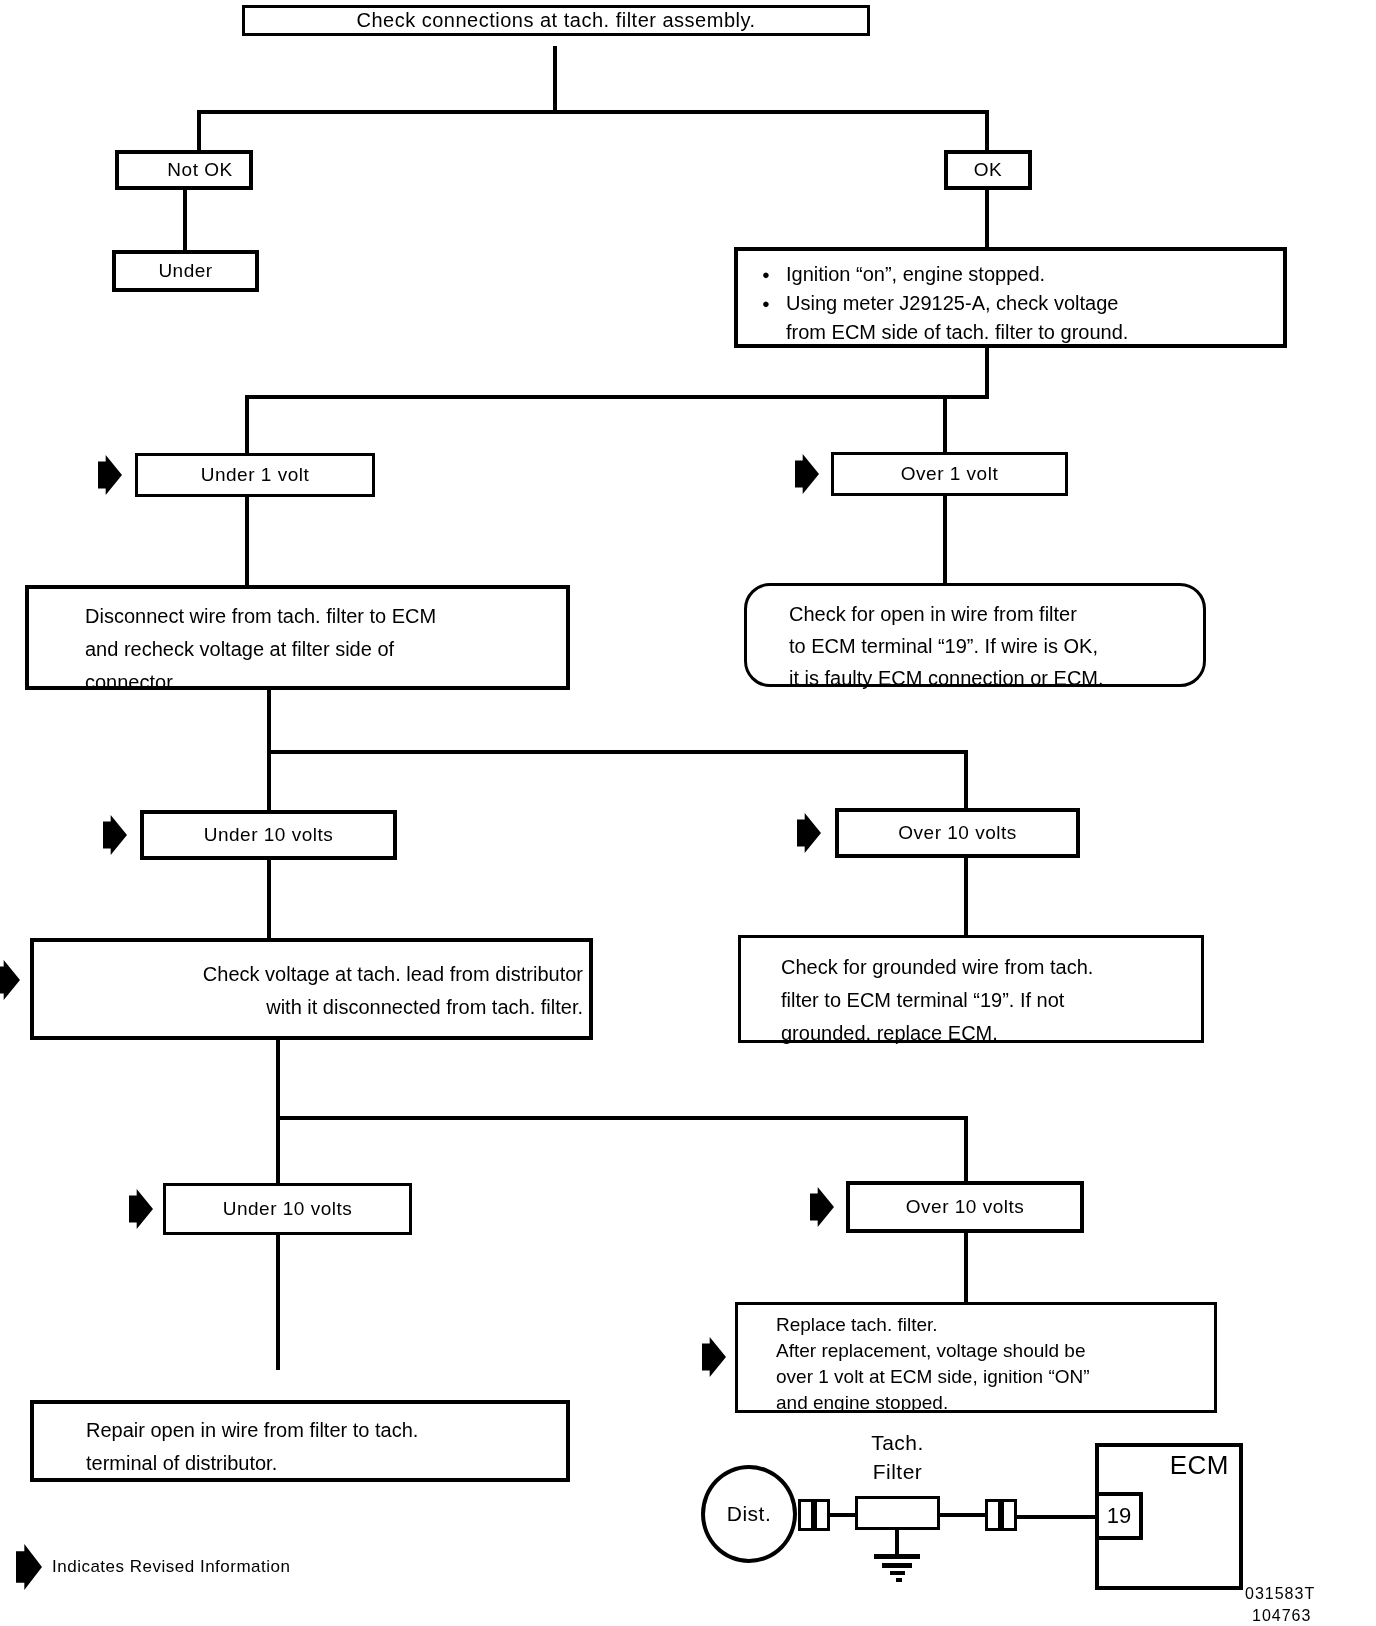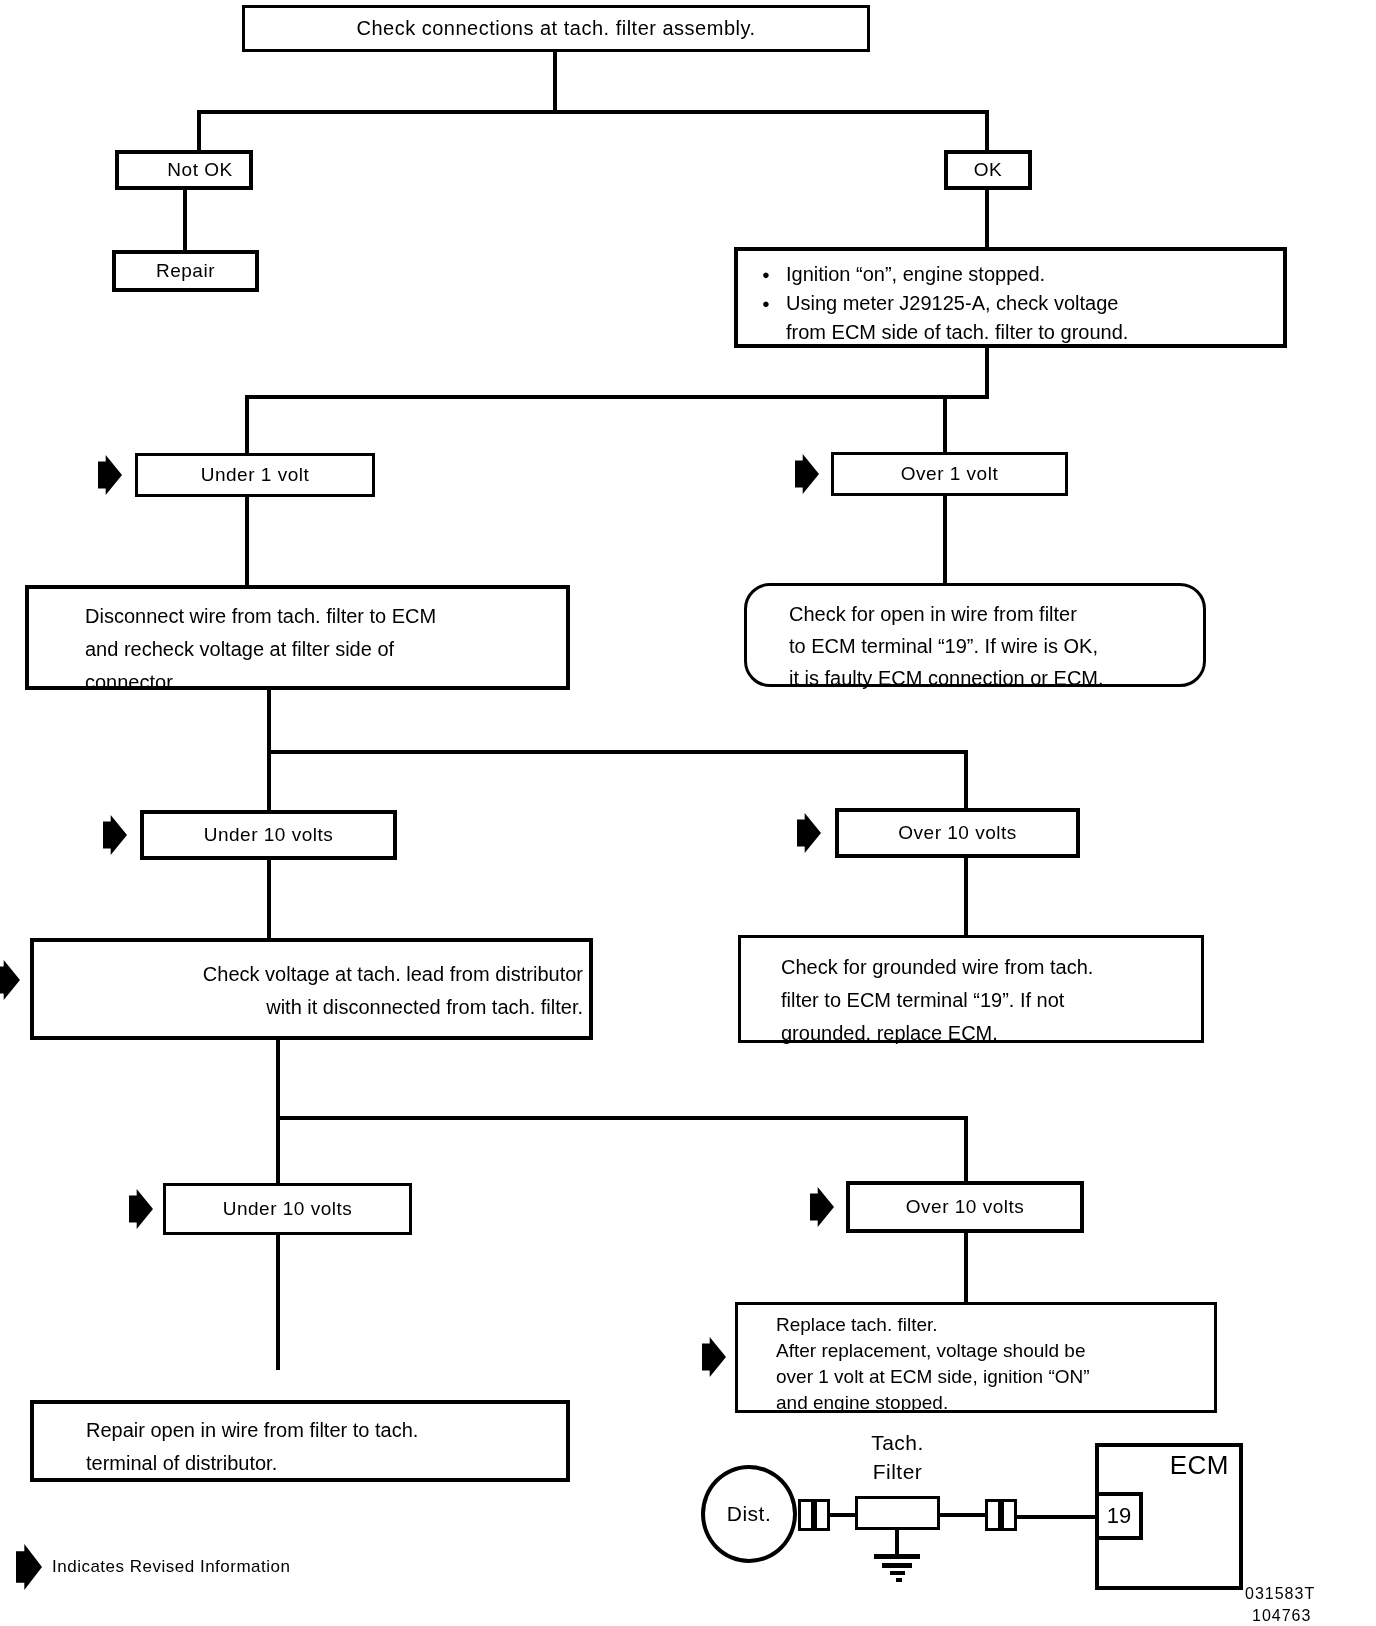--- a/index.html
+++ b/index.html
@@ -47,34 +47,34 @@
   <div class="vline" style="left:964px;top:750px;width:4px;height:60px;"></div>
   <div class="vline" style="left:267px;top:858px;width:4px;height:82px;"></div>
   <div class="vline" style="left:964px;top:856px;width:4px;height:81px;"></div>
   <div class="vline" style="left:276px;top:1038px;width:4px;height:80px;"></div>
   <div class="hline" style="left:276px;top:1116px;width:692px;height:4px;"></div>
   <div class="vline" style="left:276px;top:1116px;width:4px;height:69px;"></div>
   <div class="vline" style="left:964px;top:1116px;width:4px;height:67px;"></div>
   <div class="vline" style="left:276px;top:1233px;width:4px;height:137px;"></div>
   <div class="vline" style="left:964px;top:1231px;width:4px;height:73px;"></div>
 
-  <div class="box label-box" style="left:242px;top:5px;width:628px;height:47px;font-size:20px;">
+  <div class="box label-box" style="left:242px;top:5px;width:628px;height:31px;font-size:20px;">
     <span>Check connections at tach. filter assembly.</span>
   </div>
 
   <div class="box thick label-box" style="left:115px;top:150px;width:138px;height:40px;padding-left:32px;">
     <span>Not OK</span>
   </div>
 
   <div class="box thick label-box" style="left:944px;top:150px;width:88px;height:40px;">
     <span>OK</span>
   </div>
 
   <div class="box thick label-box" style="left:112px;top:250px;width:147px;height:42px;">
-    <span>Repair</span>
+    <span>Under</span>
   </div>
 
   <div class="box thick" style="left:734px;top:247px;width:553px;height:101px;padding-top:9px;">
     <div class="bullet-row">
       <span class="bullet">●</span>
       <span class="bullet-text">Ignition “on”, engine stopped.</span>
     </div>
     <div class="bullet-row">
       <span class="bullet">●</span>
       <span class="bullet-text">

